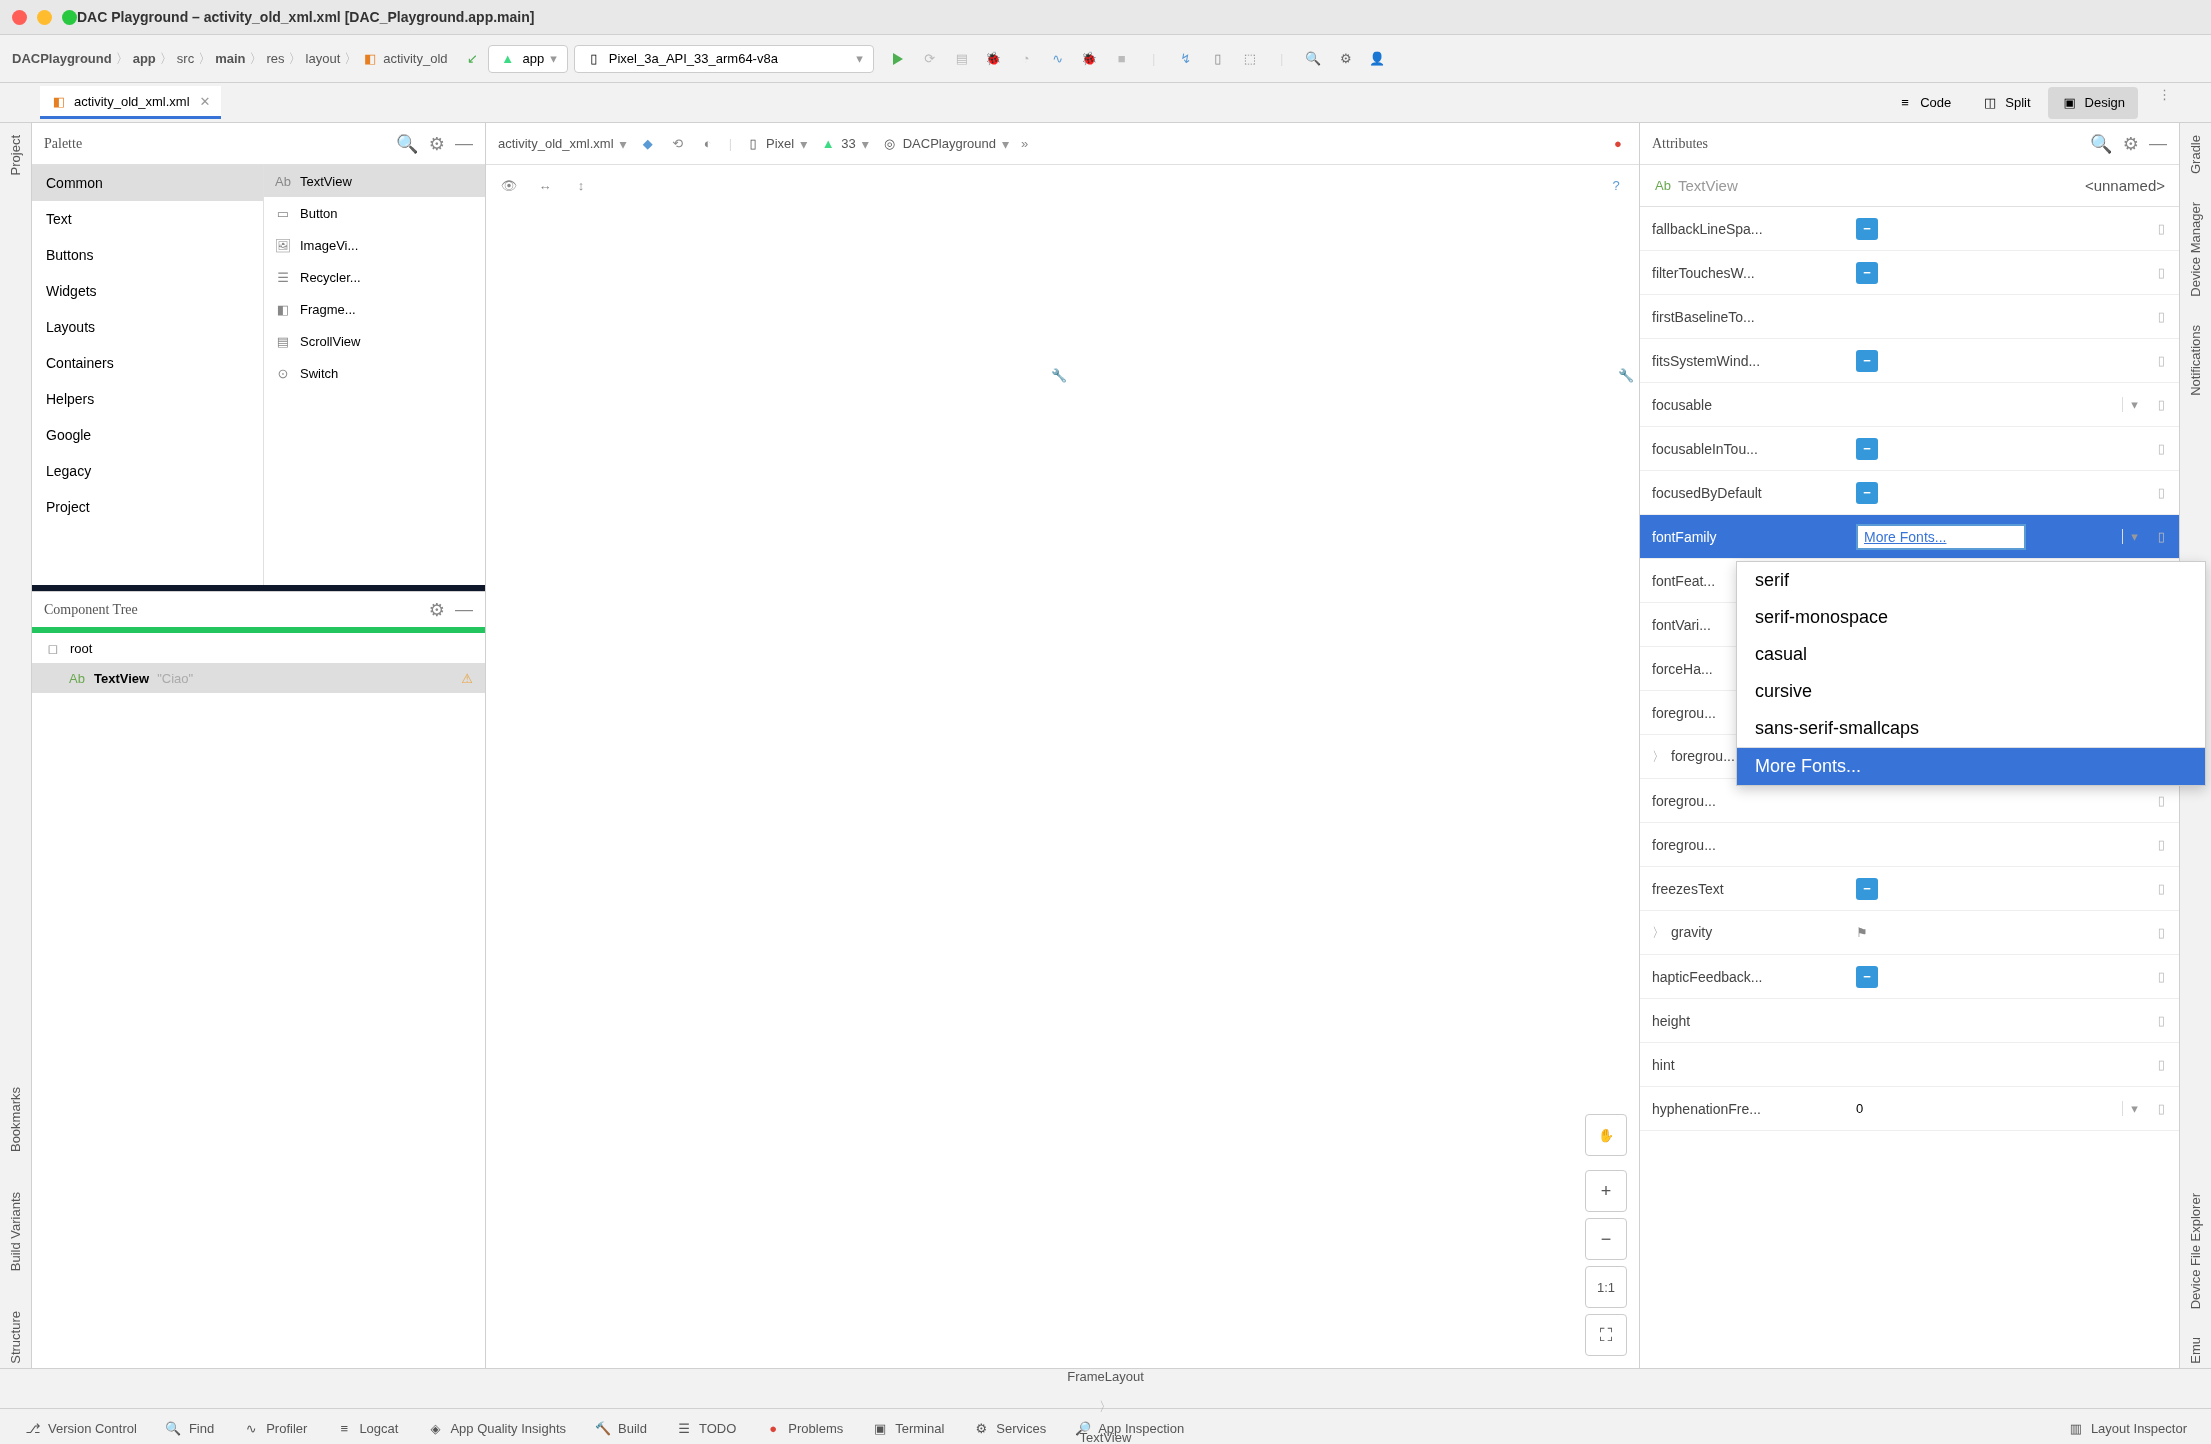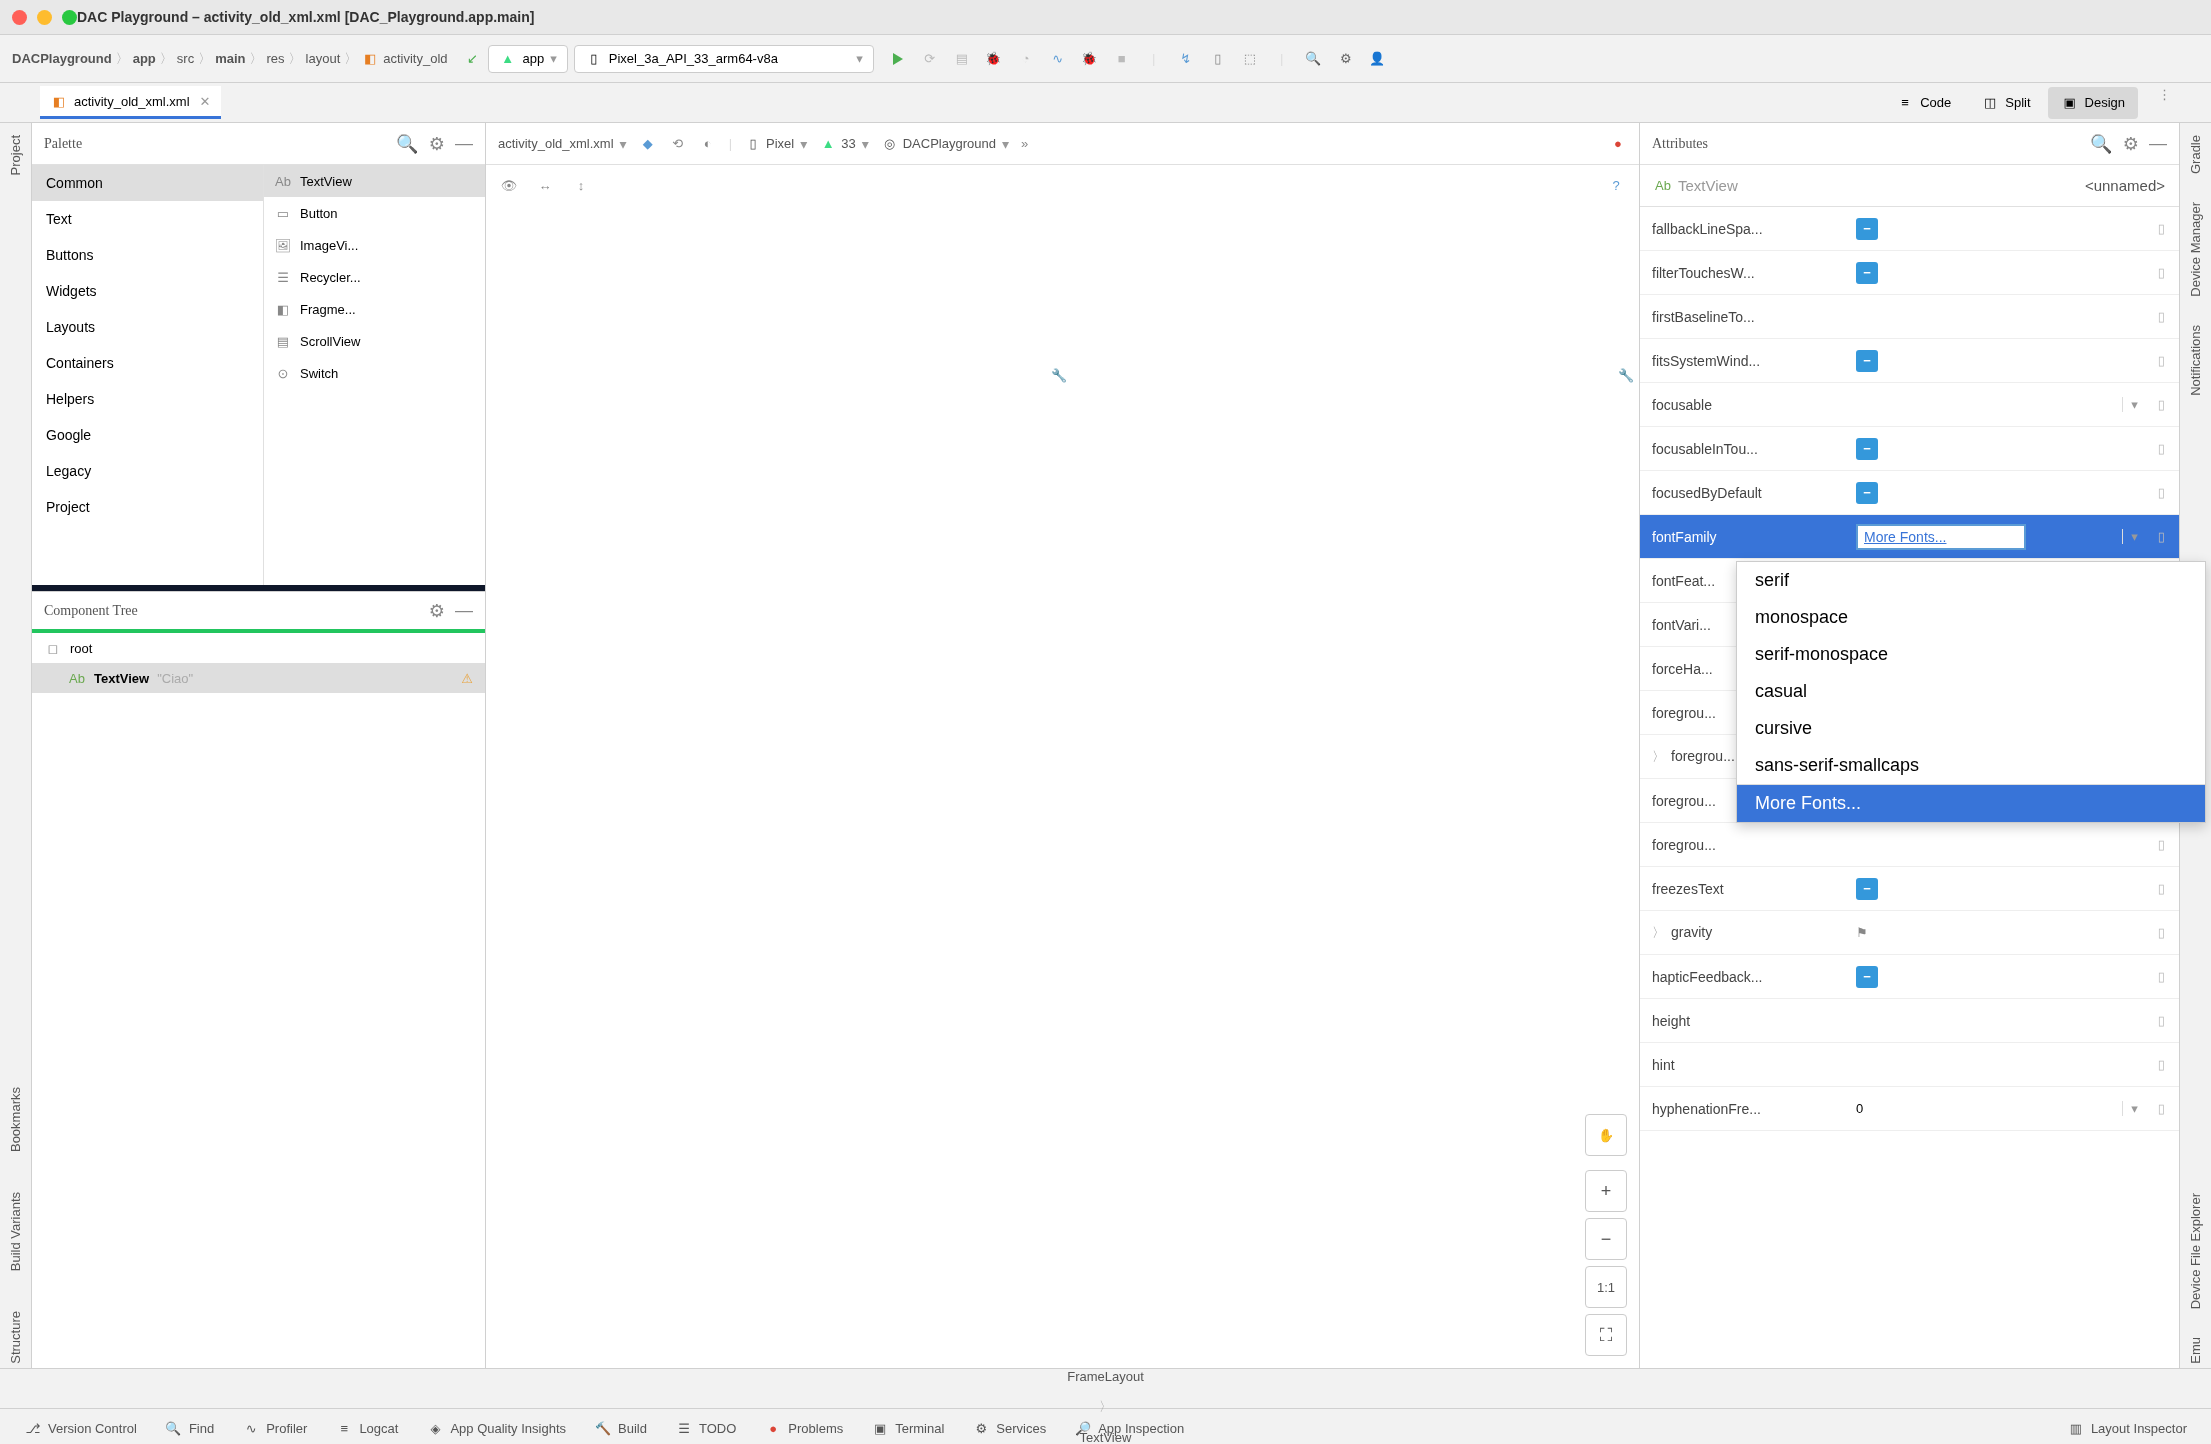--- a/index.html
+++ b/index.html
@@ -48,21 +48,21 @@
 .palette-body { display: flex; flex: 0 0 auto; height: 426px; border-bottom: 6px solid #0f172a; }
 .palette-cats { width: 232px; border-right: 1px solid #e0e0e0; }
 .palette-cat { padding: 10px 14px; font-size: 14px; cursor: pointer; }
 .palette-cat.selected { background: #dedede; }
 .palette-items { flex: 1; }
 .palette-item { padding: 7px 10px; display: flex; align-items: center; gap: 8px; font-size: 15px; cursor: pointer; }
 .palette-item.sel { background: #dedede; }
 .pi-icon { width: 18px; height: 18px; display: inline-flex; align-items: center; justify-content: center; color: #888; }
 
 
-.comp-tree-header { height: 42px; display: flex; align-items: center; padding: 0 12px; border-bottom: 4px solid #22c55e; border-top: 1px solid #d0d0d0; }
+.comp-tree-header { height: 42px; display: flex; align-items: center; padding: 0 12px; border-bottom: 6px solid #22c55e; border-top: 1px solid #d0d0d0; }
 .comp-tree { flex: 1; background: #fff; }
 .tree-row { padding: 6px 12px; display: flex; align-items: center; gap: 8px; font-size: 15px; }
 .tree-row .hint { color: #aaa; }
 .tree-row.sel { background: #dedede; }
 .tree-row .warn { margin-left: auto; color: #e8a33d; }
 
 
 .canvas-area { flex: 1; display: flex; flex-direction: column; background: #fff; }
 .canvas-toolbar { height: 42px; display: flex; align-items: center; padding: 0 12px; gap: 12px; border-bottom: 1px solid #e0e0e0; }
 .ct-item { display: flex; align-items: center; gap: 4px; font-size: 14px; color: #555; cursor: pointer; }
@@ -498,21 +498,20 @@
             <span>0</span>
             <span class="attr-dd">▾</span>
             <span class="attr-pick">▯</span>
           </div>
         </div>
       </div>
 
     <div class="font-dropdown">
       <div id="font-opts">
           <div class="font-opt">serif</div>
-          <div class="font-opt">monospace</div>
           <div class="font-opt">serif-monospace</div>
           <div class="font-opt">casual</div>
           <div class="font-opt">cursive</div>
           <div class="font-opt">sans-serif-smallcaps</div>
         </div>
       <div class="font-opt sep selected">More Fonts...</div>
     </div>
   </div>
 
   <div class="right-rail">

